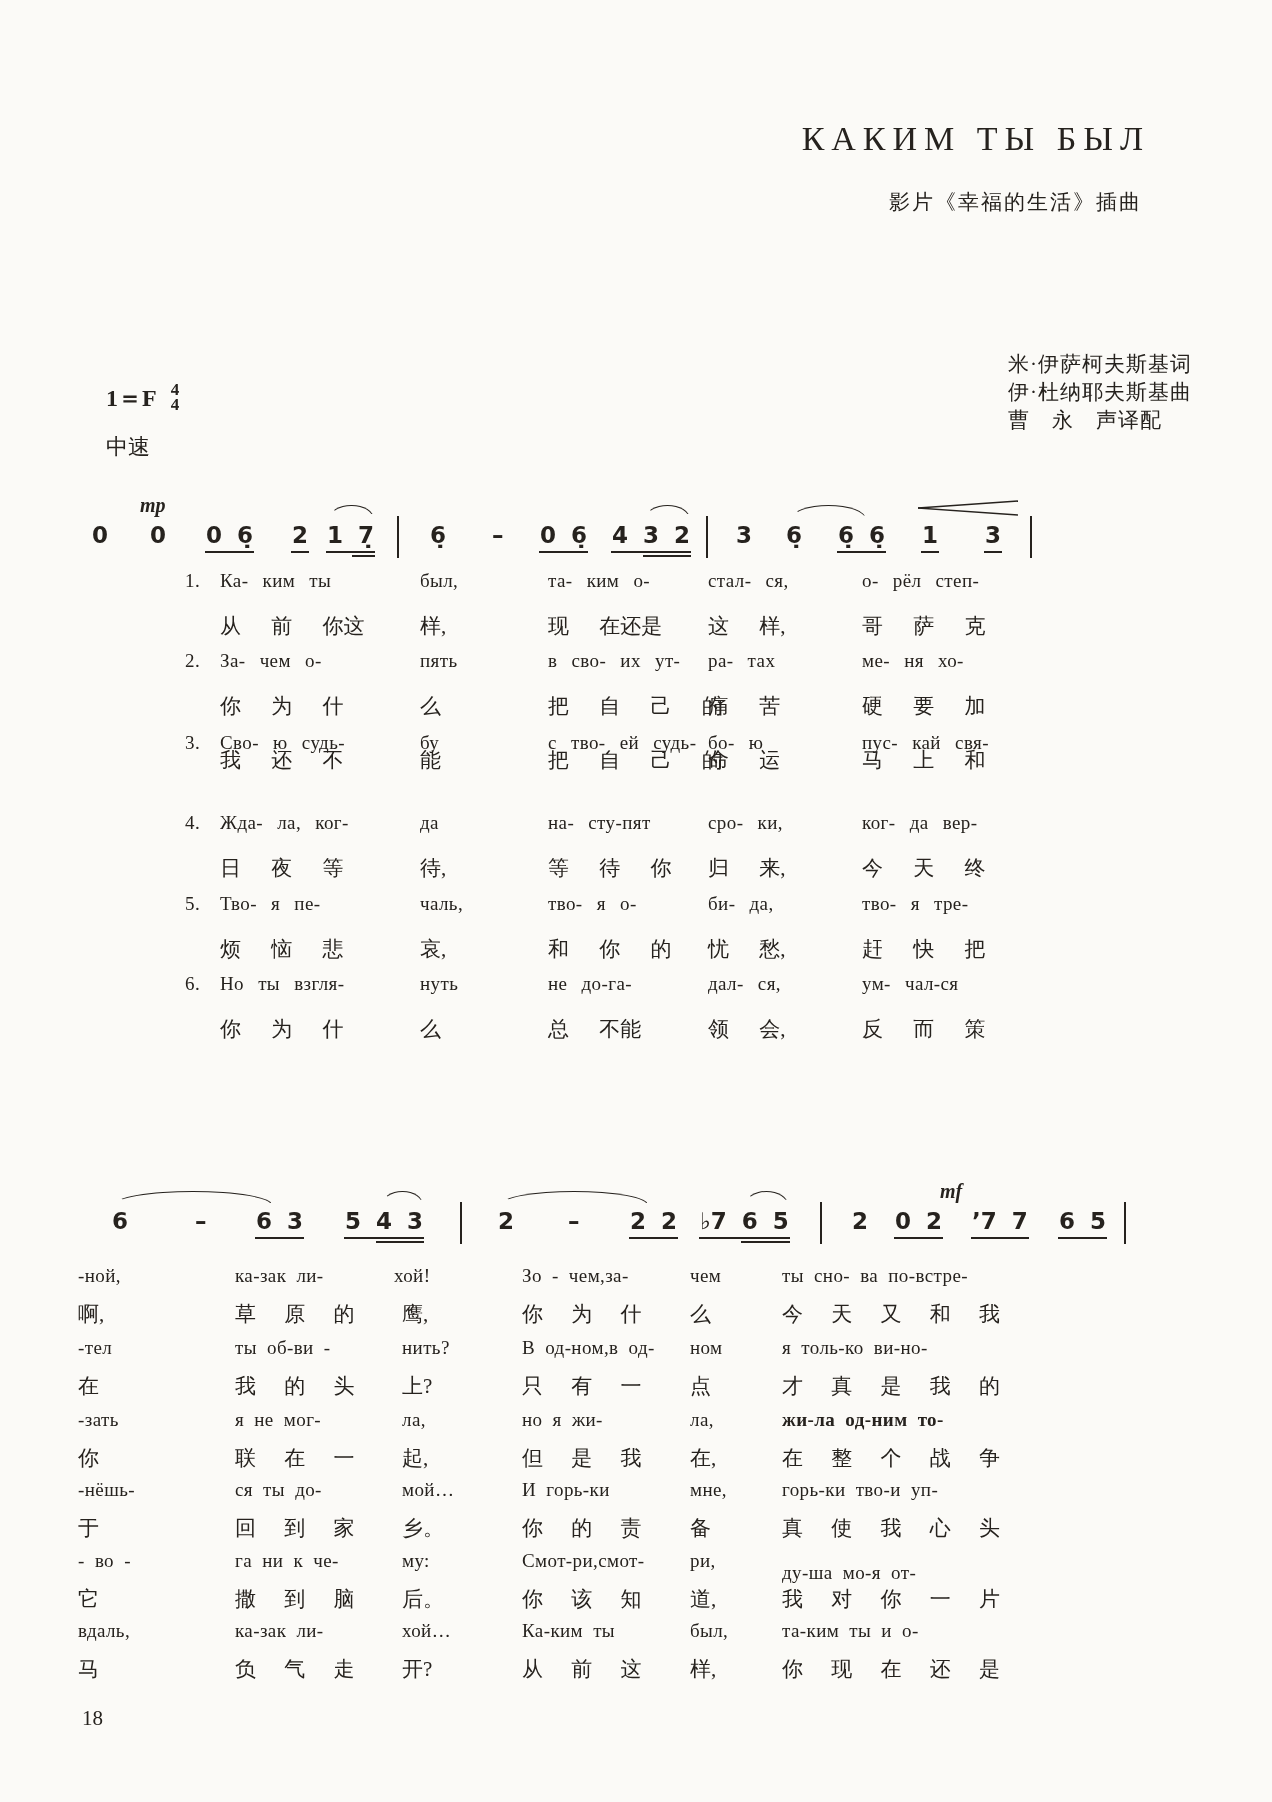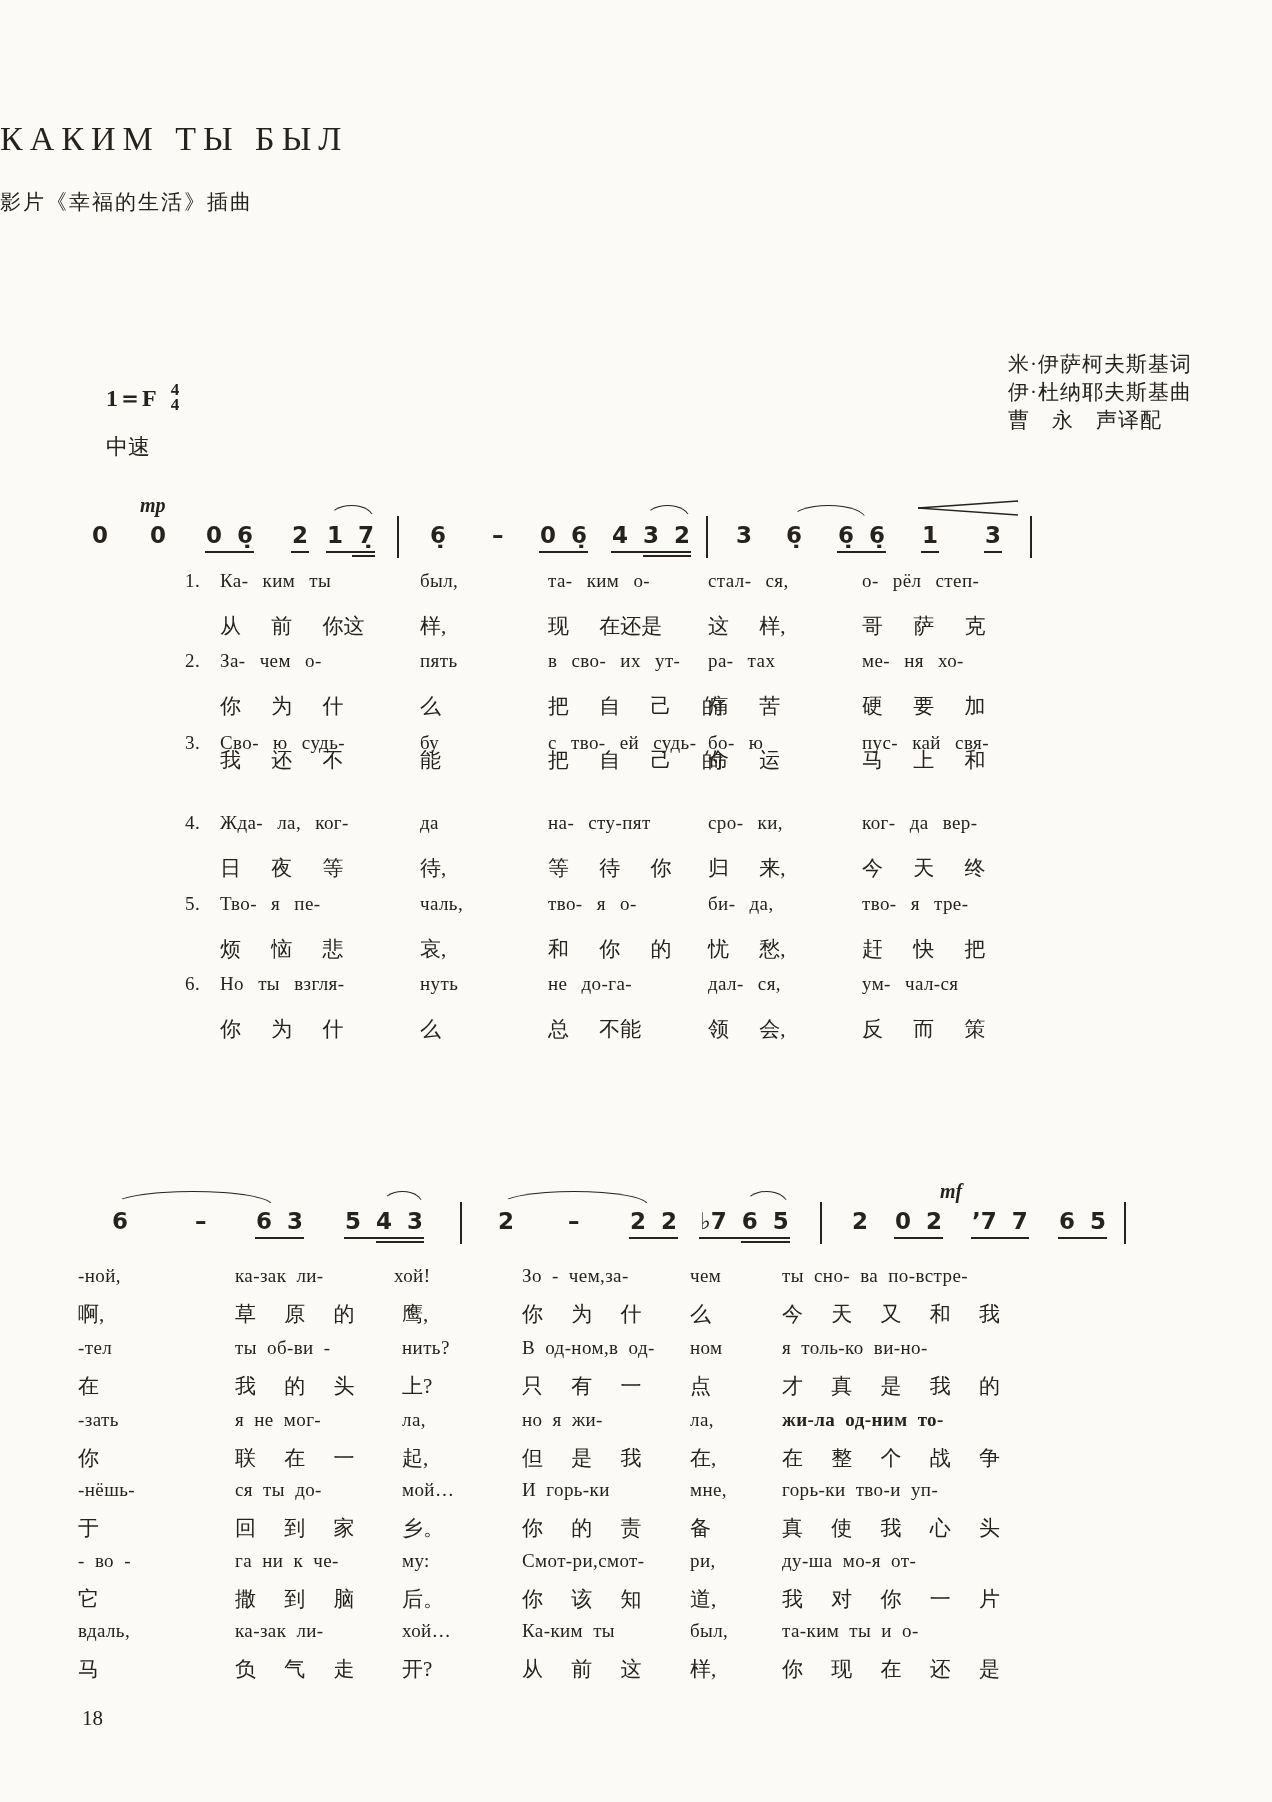--- a/index.html
+++ b/index.html
@@ -2,24 +2,24 @@
 <html><head>
 <meta charset="utf-8">
 <style>
   html,body{margin:0;padding:0;background:#e8e6e2;}
   .page{
     position:relative; width:1272px; height:1802px; margin:0 auto;
     background:#fbfaf7; color:#26221e; overflow:hidden;
     font-family:"Liberation Serif", serif;
   }
   
-  .headwrap{position:absolute; top:120px; left:0; width:1150px; text-align:left;}
+  .headwrap{position:absolute; top:120px; left:0; width:1150px; text-align:right;}
   .title-ru{font:400 34px "Liberation Serif", serif; letter-spacing:7px; margin:0 0 30px 0;}
   .title-zh{font:400 31px "Liberation Serif", serif; letter-spacing:12px; margin:0 0 28px 0;}
-  .caption{font:400 21px "Liberation Serif", serif; letter-spacing:2px; margin:0;}
+  .caption{font:400 21px "Liberation Serif", serif; letter-spacing:2px; margin:8px;}
   .credits{position:absolute; top:350px; right:80px; text-align:left; line-height:34px;
            font:400 21px "Liberation Serif", serif; letter-spacing:1px;}
   .keyline{position:absolute; left:106px; top:382px; font:700 24px "Liberation Serif", serif;}
   .timesig{display:inline-block; vertical-align:-4px; margin-left:14px; text-align:center;
            font:700 17px "Liberation Serif", serif; line-height:15px;}
   .tempo{position:absolute; left:106px; top:432px; font:400 22px "Liberation Serif", serif;}
   .pagenum{position:absolute; left:82px; top:1706px; font:400 21px "Liberation Serif", serif;}
   
   .nline{position:absolute; left:0; width:100%; height:72px;}
   .ng{position:absolute; top:22px;}
@@ -268,21 +268,21 @@
         <span class="cell" style="left: 522px;">你 的 责</span>
         <span class="cell" style="left: 690px;">备</span>
         <span class="cell" style="left: 782px;">真 使 我 心 头</span>
       </div>
       <div class="lrow ru bottom" style="top: 1550px;">
         <span class="cell" style="left: 78px;">- во -</span>
         <span class="cell" style="left: 235px;">га ни к че-</span>
         <span class="cell" style="left: 402px;">му:</span>
         <span class="cell" style="left: 522px;">Смот-ри,смот-</span>
         <span class="cell" style="left: 690px;">ри,</span>
-        <span class="cell" style="left: 782px;">ду-ша мо-я от-</span>
+        <span class="cell" style="left: 782px; margin-top: 12px;">ду-ша мо-я от-</span>
       </div>
       <div class="lrow zh bottom" style="top: 1585px;">
         <span class="cell" style="left: 78px;">它</span>
         <span class="cell" style="left: 235px;">撒 到 脑</span>
         <span class="cell" style="left: 402px;">后。</span>
         <span class="cell" style="left: 522px;">你 该 知</span>
         <span class="cell" style="left: 690px;">道,</span>
         <span class="cell" style="left: 782px;">我 对 你 一 片</span>
       </div>
       <div class="lrow ru bottom" style="top: 1620px;">

